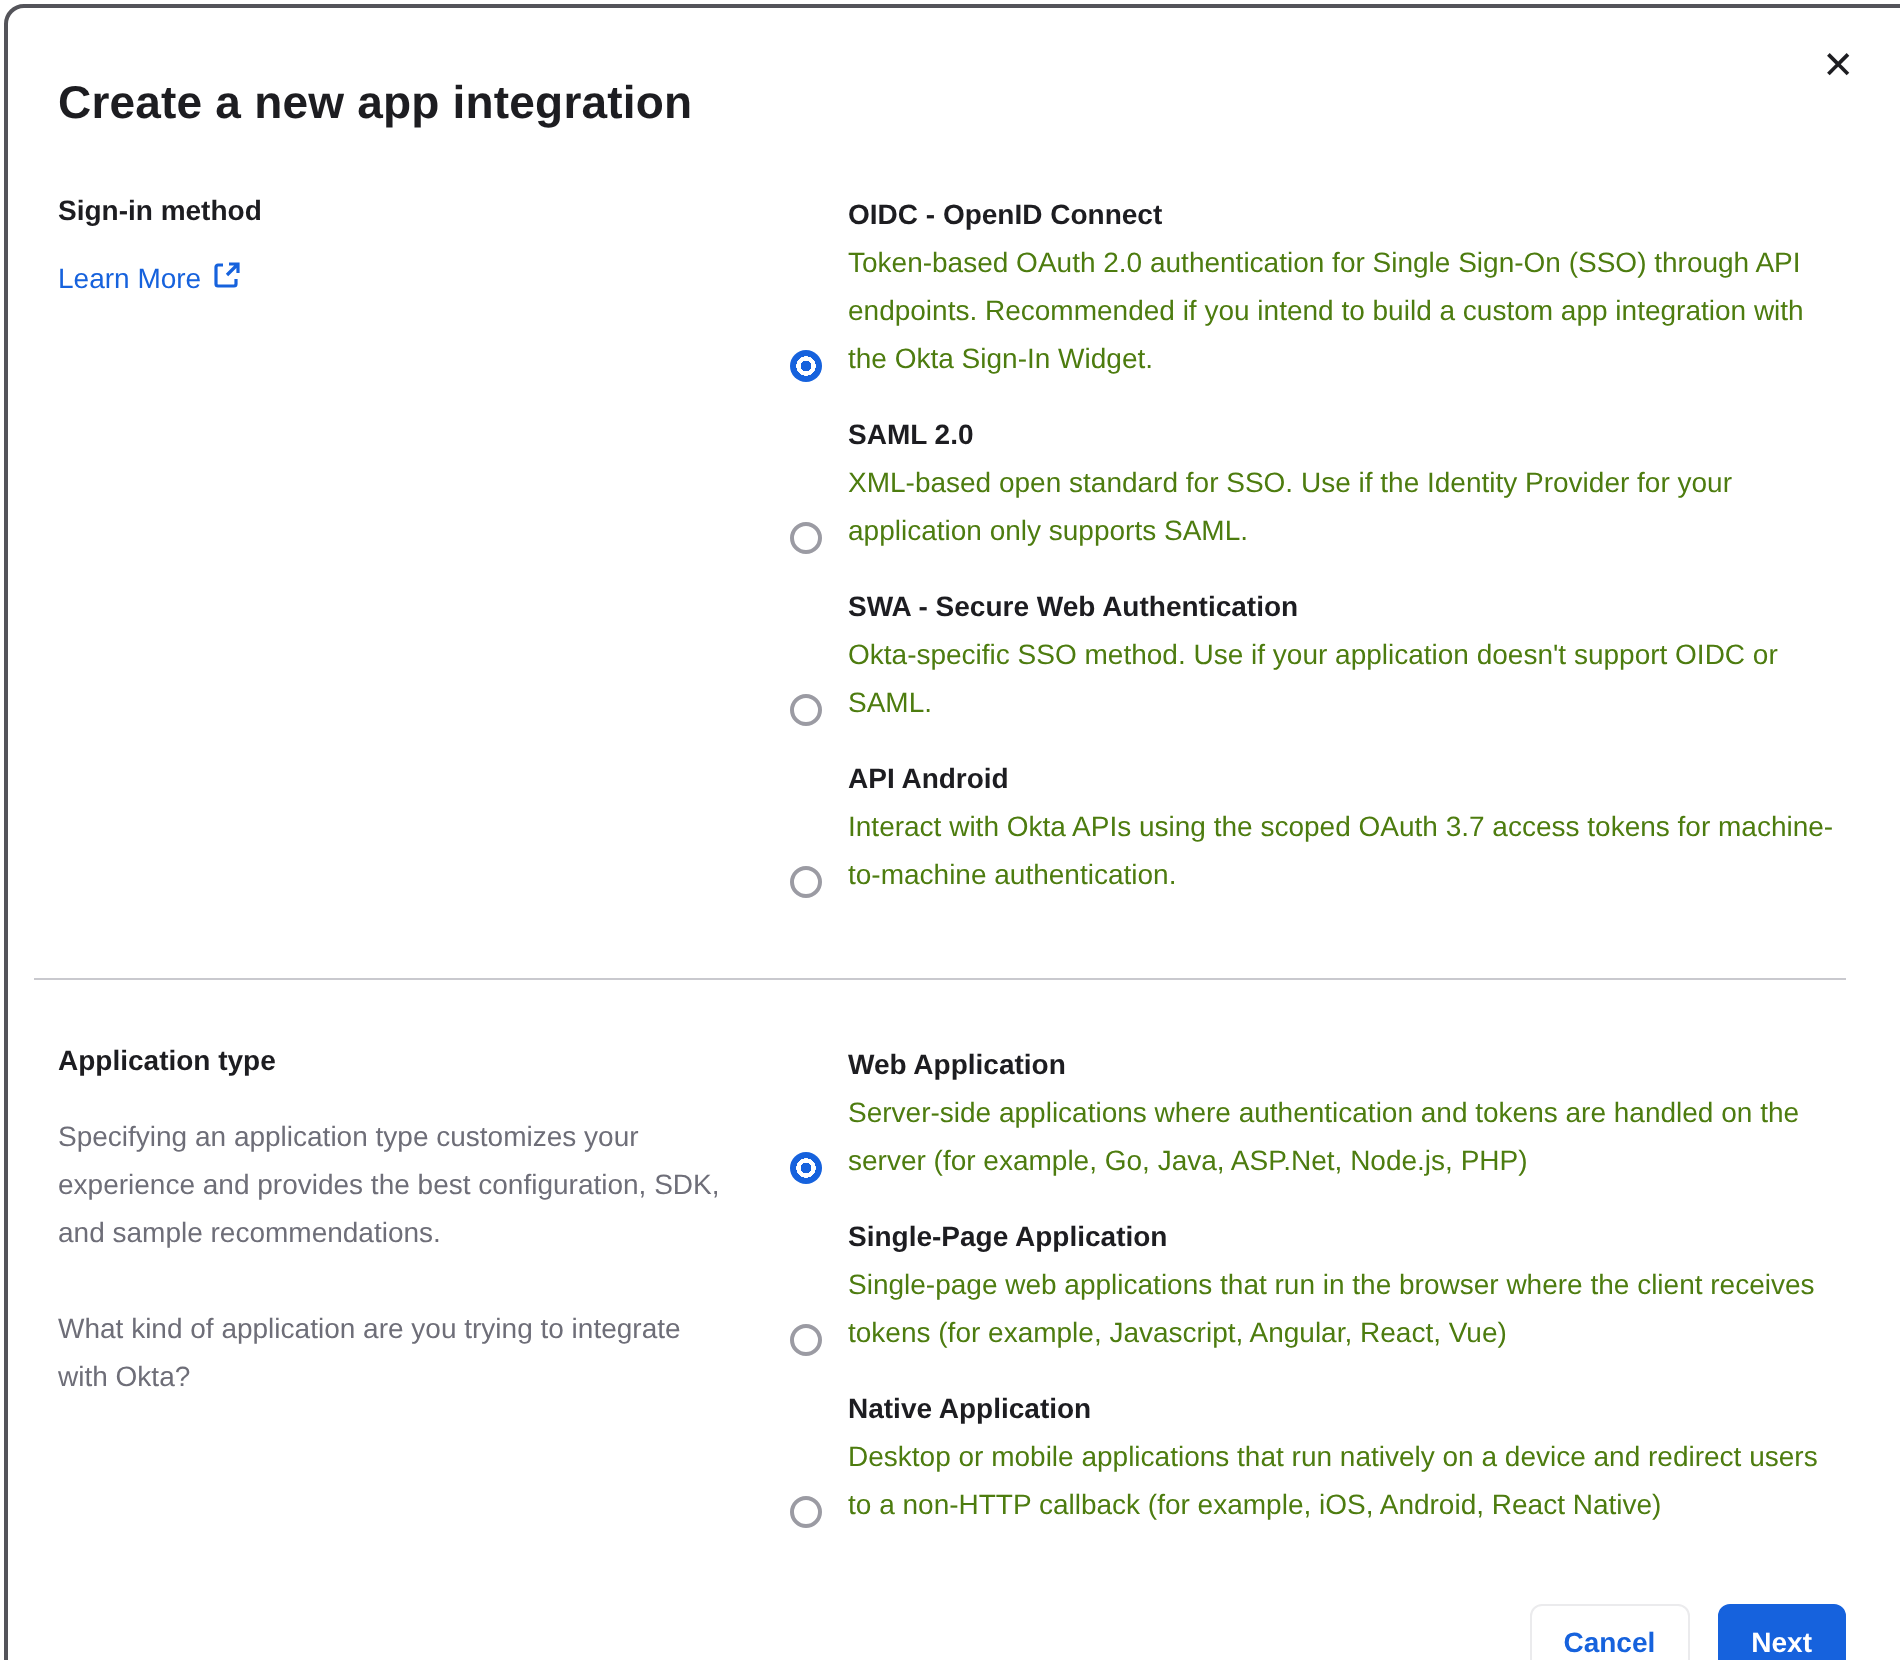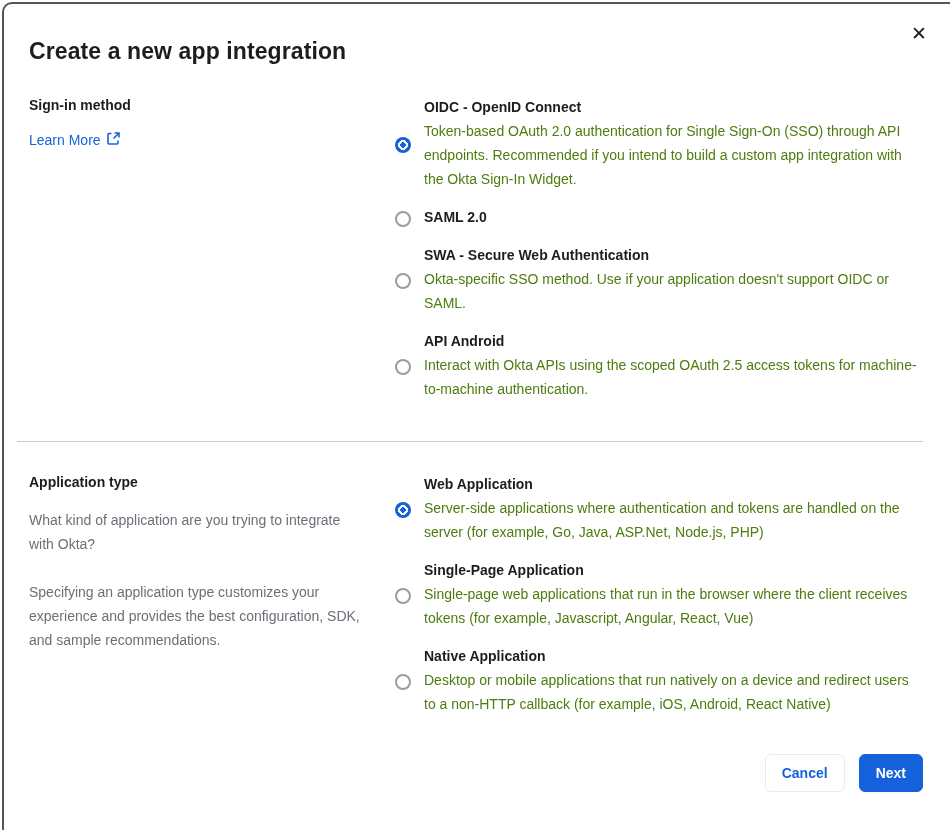--- a/index.html
+++ b/index.html
@@ -56,21 +56,21 @@
   }
   .left-col { padding-right: 26px; }
   .left-col p {
     font-size: 14px;
     line-height: 24px;
     color: #6e6e78;
     margin-bottom: 24px;
   }
   .option {
     display: flex;
-    align-items: center;
+    align-items: flex-end;
     margin-bottom: 14px;
     cursor: pointer;
   }
   .radio {
     flex: 0 0 16px;
     width: 16px; height: 16px;
     margin-top: 4px;
     border-radius: 50%;
     border: 2px solid #9b9ba3;
     background: #fff;
@@ -159,48 +159,49 @@
         <span class="option-body">
           <span class="option-label">OIDC - OpenID Connect</span>
           <div class="option-desc">Token-based OAuth 2.0 authentication for Single Sign-On (SSO) through API endpoints. Recommended if you intend to build a custom app integration with the Okta Sign-In Widget.</div>
         </span>
       </label>
 
       <label class="option">
         <span class="radio"></span>
         <span class="option-body">
           <span class="option-label">SAML 2.0</span>
+          <div class="option-desc">XML-based open standard for SSO. Use if the Identity Provider for your application only supports SAML.</div>
         </span>
       </label>
 
       <label class="option">
         <span class="radio"></span>
         <span class="option-body">
           <span class="option-label">SWA - Secure Web Authentication</span>
           <div class="option-desc">Okta-specific SSO method. Use if your application doesn't support OIDC or SAML.</div>
         </span>
       </label>
 
       <label class="option">
         <span class="radio"></span>
         <span class="option-body">
           <span class="option-label">API Android</span>
-          <div class="option-desc">Interact with Okta APIs using the scoped OAuth 2.5 access tokens for machine-to-machine authentication.</div>
+          <div class="option-desc">Interact with Okta APIs using the scoped OAuth 3.7 access tokens for machine-to-machine authentication.</div>
         </span>
       </label>
     </div>
   </div>
 
   <hr class="divider">
 
   <div class="section">
     <div class="left-col">
       <div class="section-label">Application type</div>
+      <p>Specifying an application type customizes your experience and provides the best configuration, SDK, and sample recommendations.</p>
       <p>What kind of application are you trying to integrate with Okta?</p>
-      <p>Specifying an application type customizes your experience and provides the best configuration, SDK, and sample recommendations.</p>
     </div>
 
     <div class="options-col">
       <label class="option">
         <span class="radio checked"></span>
         <span class="option-body">
           <span class="option-label">Web Application</span>
           <div class="option-desc">Server-side applications where authentication and tokens are handled on the server (for example, Go, Java, ASP.Net, Node.js, PHP)</div>
         </span>
       </label>

